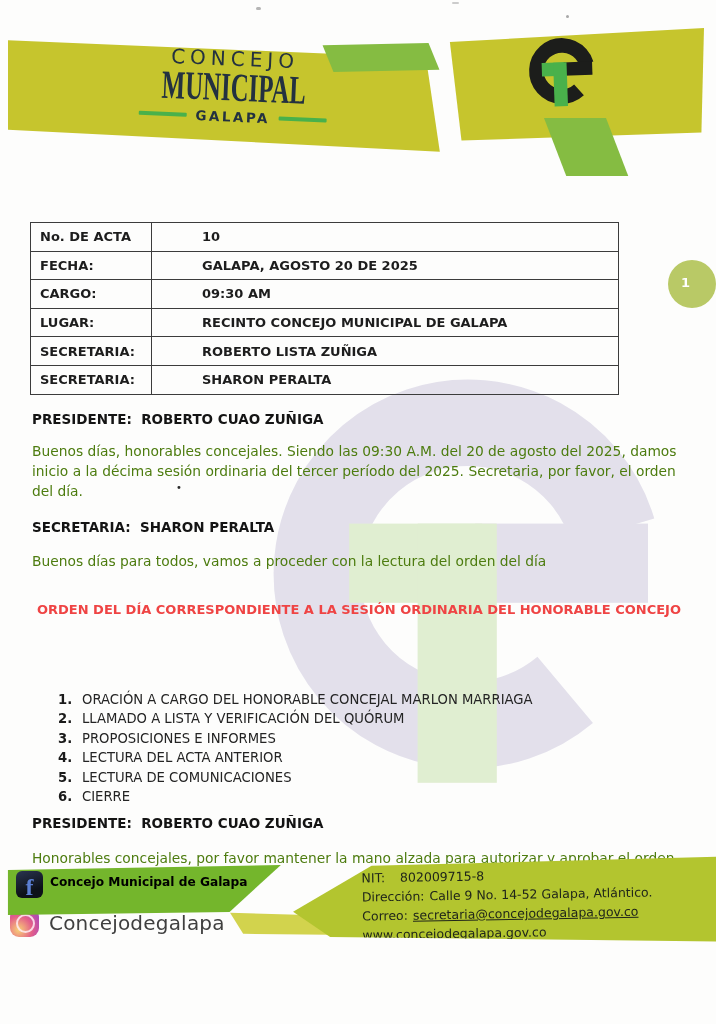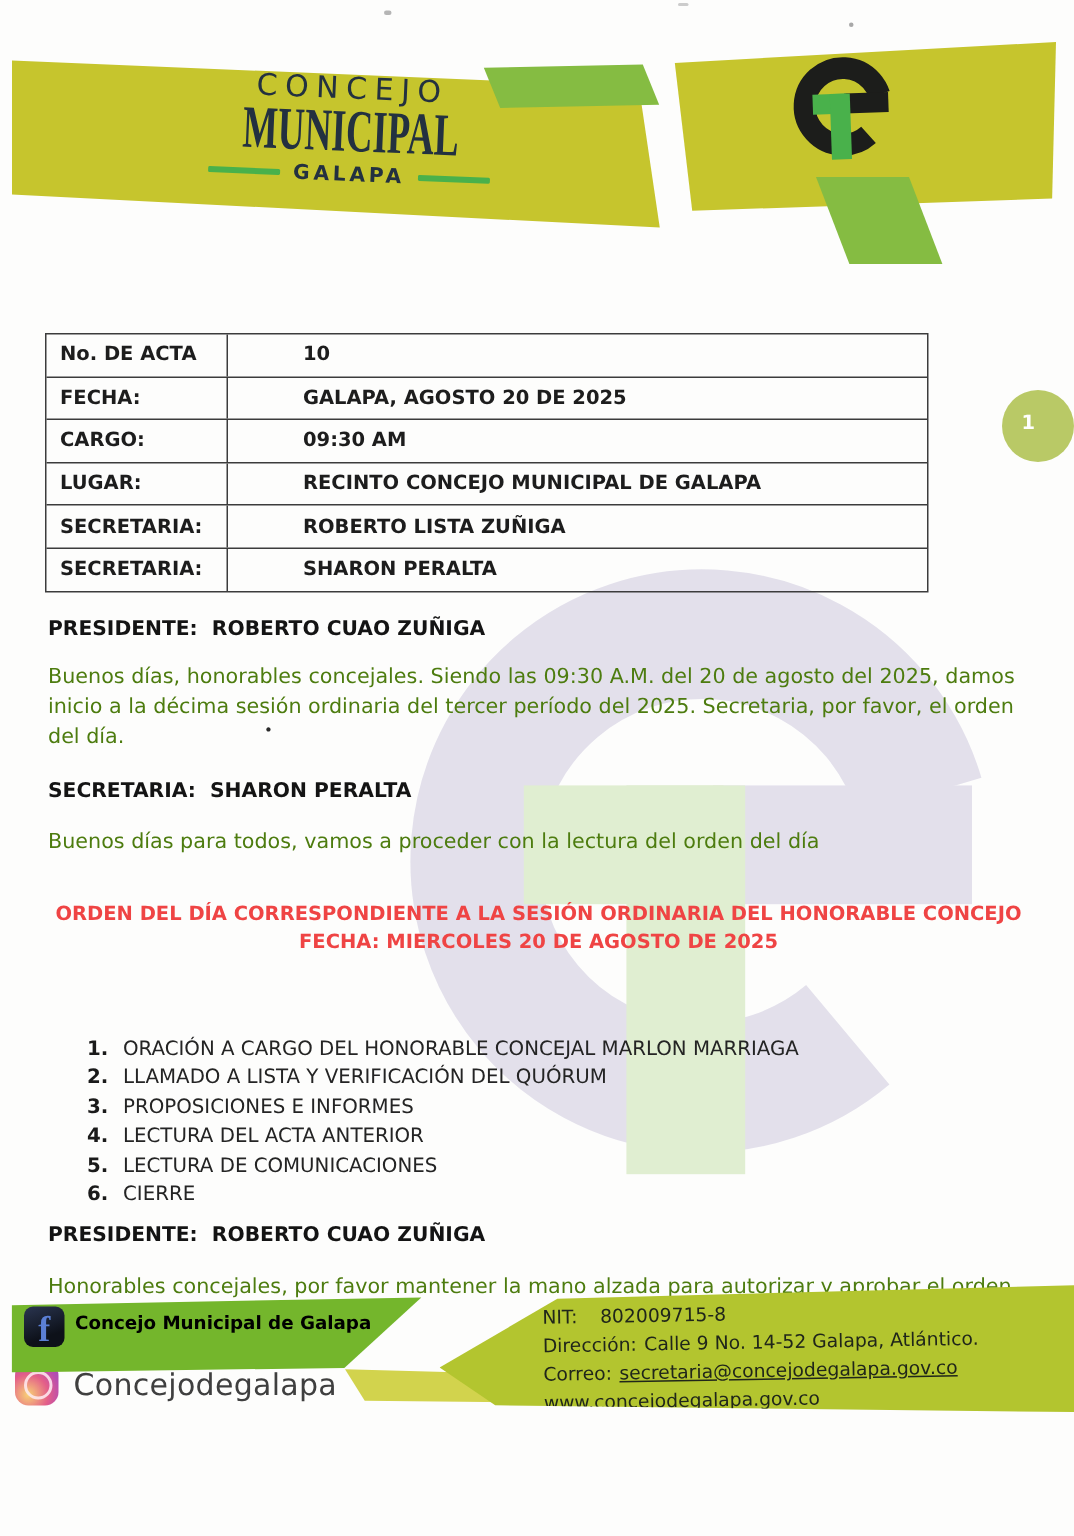--- a/index.html
+++ b/index.html
@@ -218,21 +218,20 @@
     </div>
 
   <div class="abs sp-heading h1">PRESIDENTE:  ROBERTO CUAO ZUÑIGA</div>
   <div class="abs para p1">Buenos días, honorables concejales. Siendo las 09:30 A.M. del 20 de agosto del 2025, damos inicio a la décima sesión ordinaria del tercer período del 2025. Secretaria, por favor, el orden del día.</div>
   <div class="abs stray-bullet">•</div>
   <div class="abs sp-heading h2">SECRETARIA:  SHARON PERALTA</div>
   <div class="abs para p2">Buenos días para todos, vamos a proceder con la lectura del orden del día</div>
 
   <div class="abs agenda-title">
     <div>ORDEN DEL DÍA CORRESPONDIENTE A LA SESIÓN ORDINARIA DEL HONORABLE CONCEJO</div>
-    <div>FECHA: MIERCOLES 20 DE AGOSTO DE 2025</div>
   </div>
 
   <div class="abs agenda-list">
 
       <div class="agenda-item">
         <span class="agenda-num">1.</span>
         <span>ORACIÓN A CARGO DEL HONORABLE CONCEJAL MARLON MARRIAGA</span>
       </div>
 
       <div class="agenda-item">

